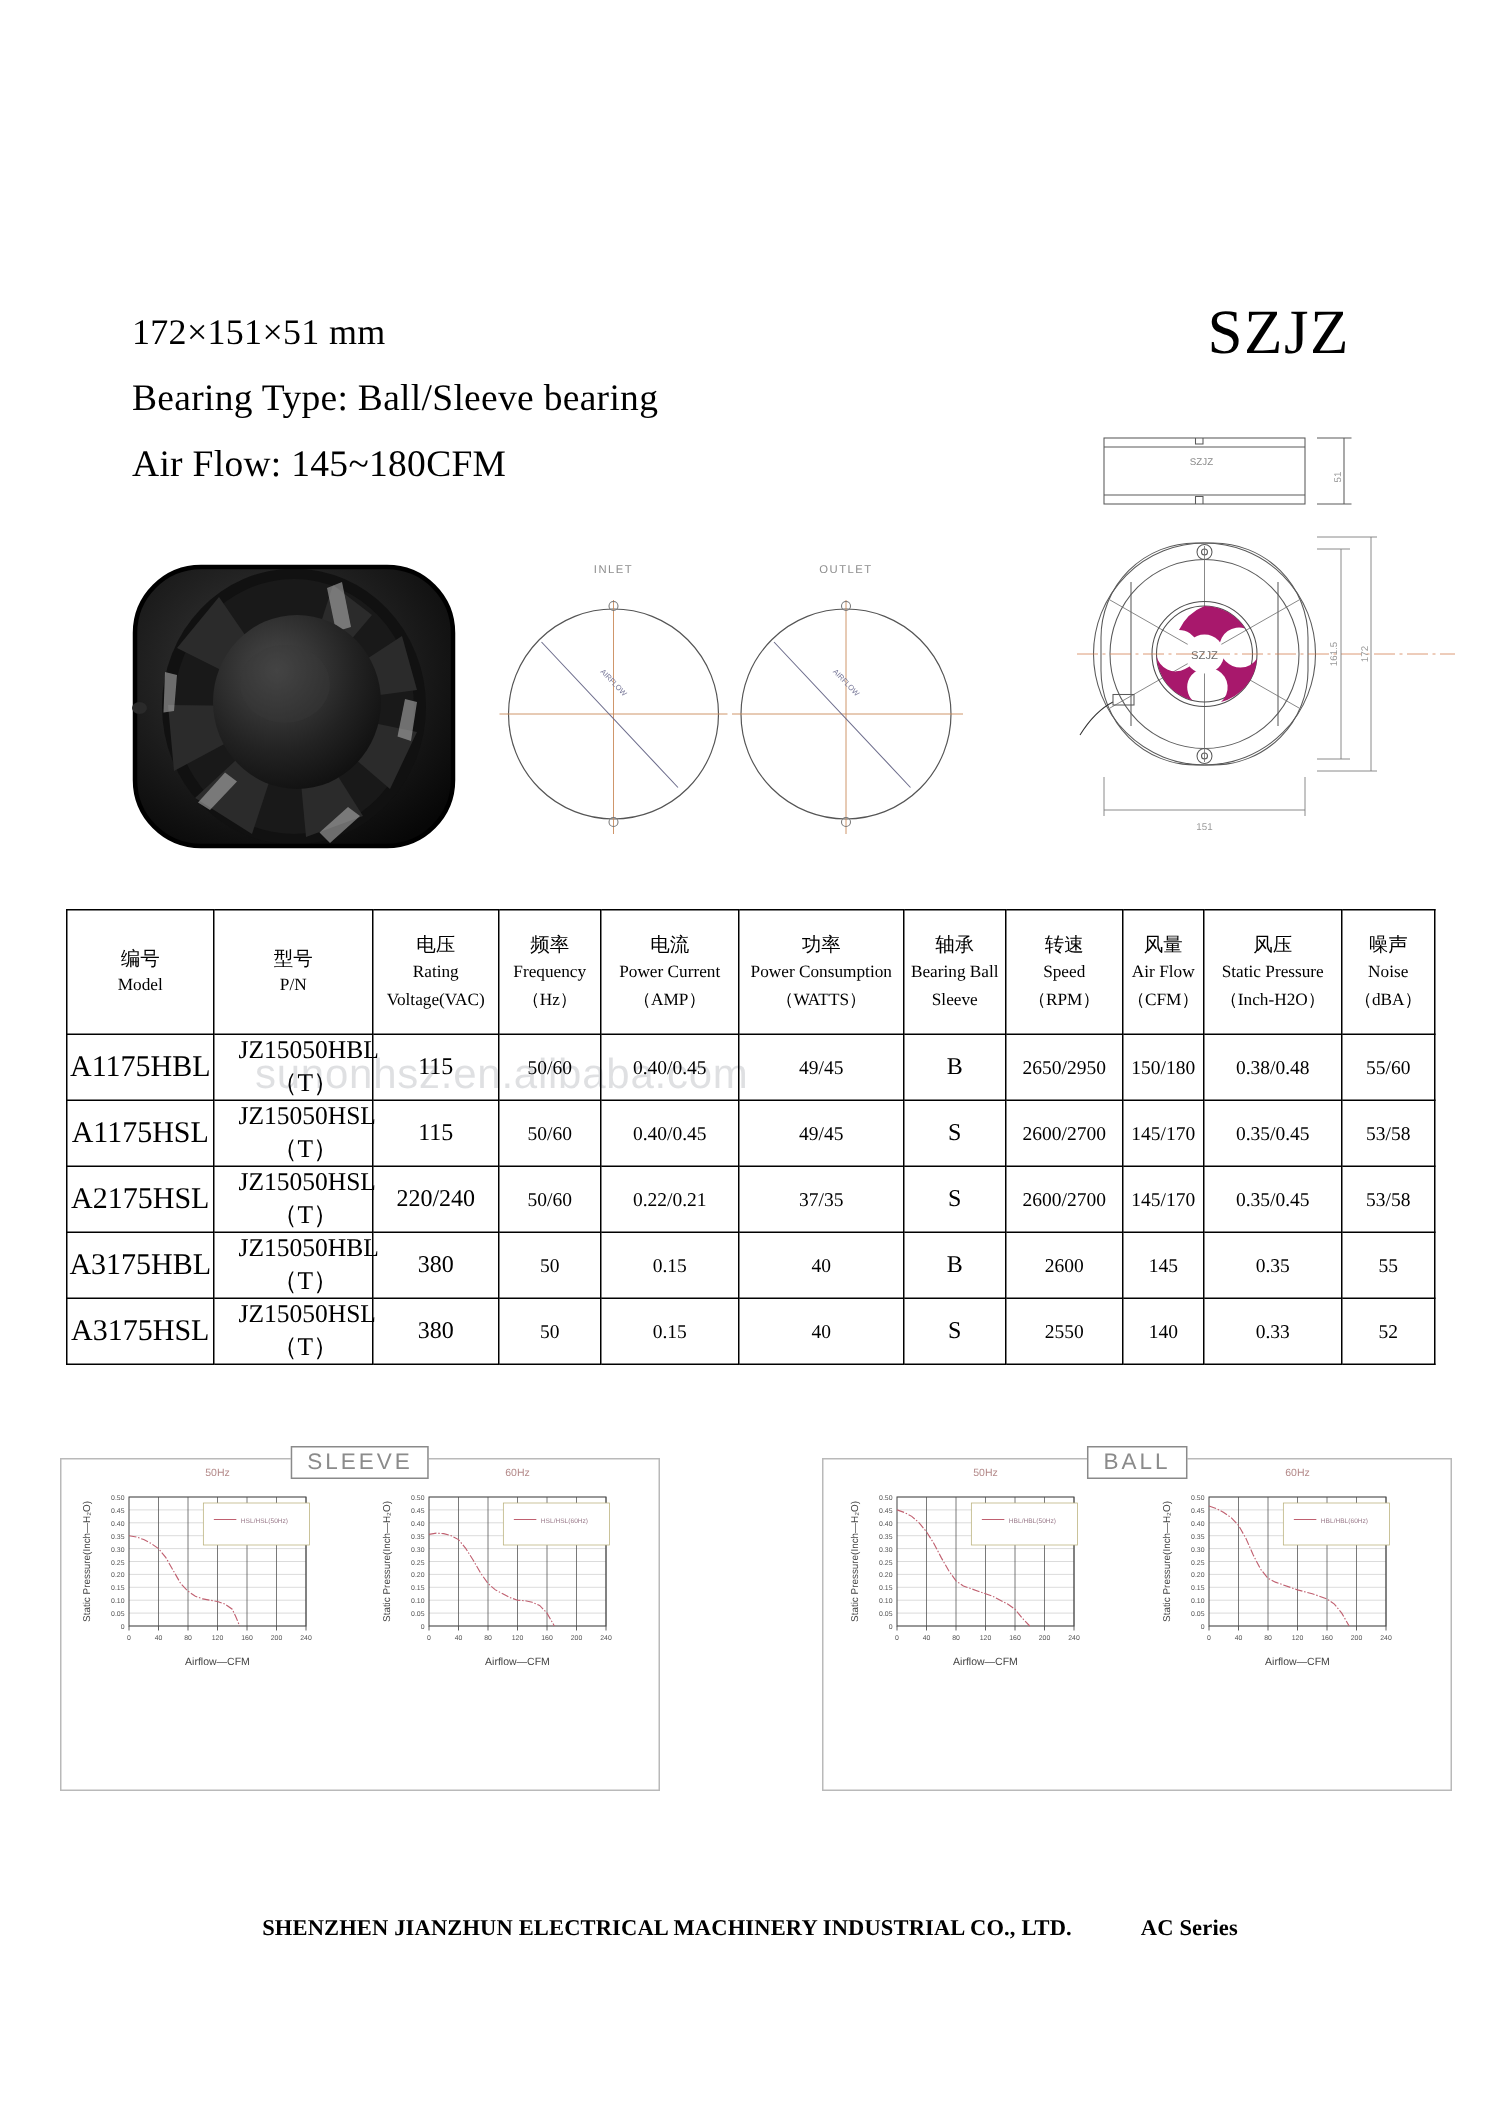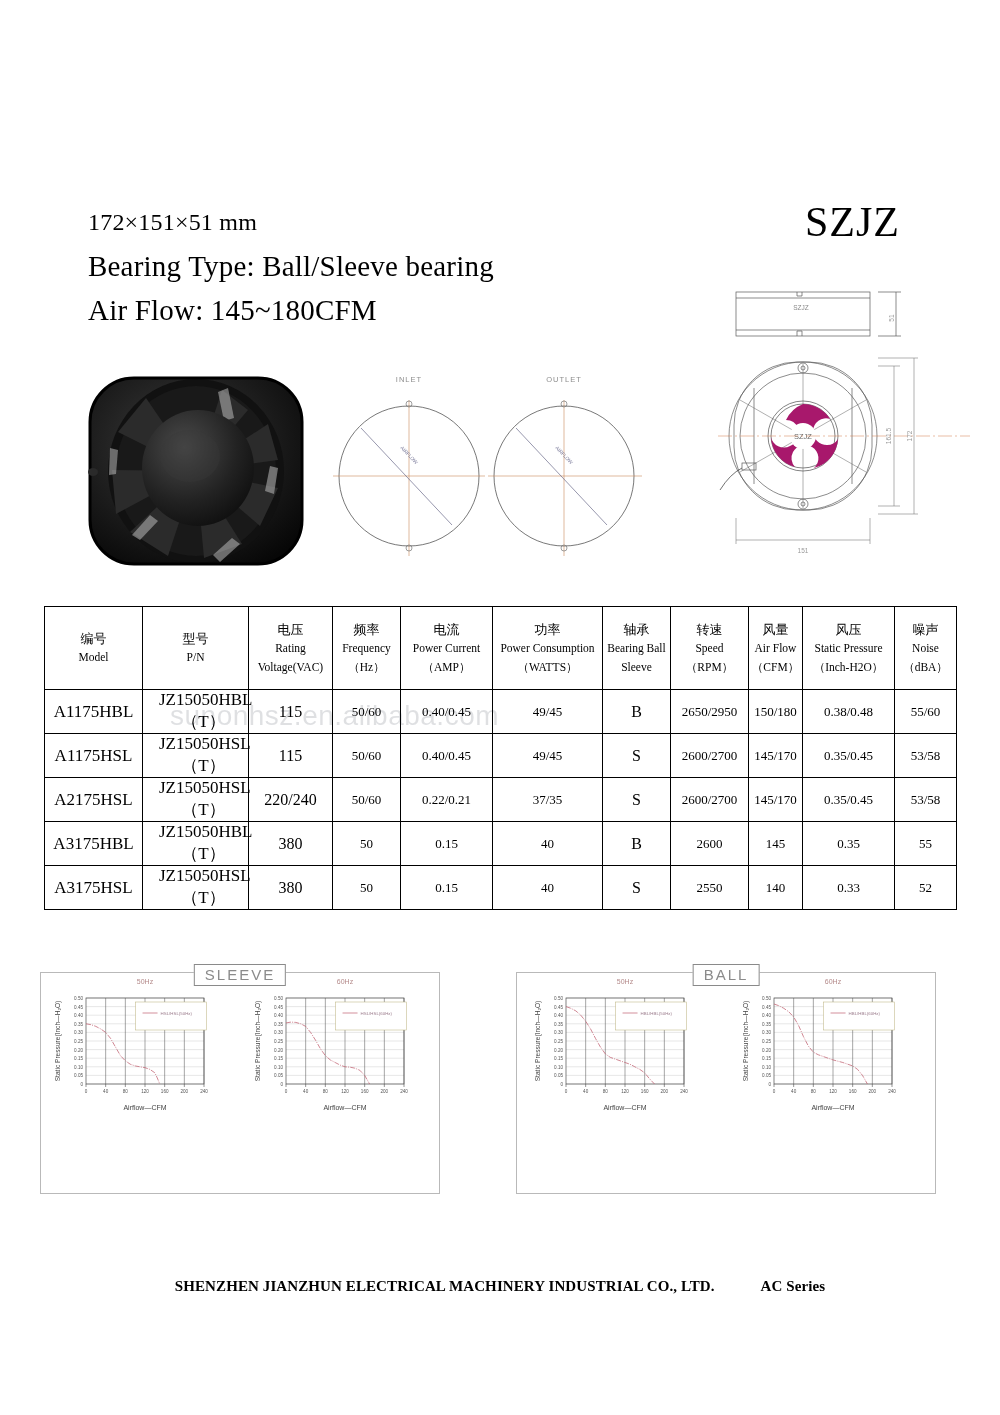--- a/index.html
+++ b/index.html
@@ -4,21 +4,21 @@
 <style>
   html,body{margin:0;padding:0;}
   body{
     width:1000px;height:1415px;position:relative;background:#ffffff;
     font-family:"Liberation Serif", serif;color:#000;overflow:hidden;
   }
   .page{position:absolute;inset:0;}
 
   
   .hdr{position:absolute;left:88px;top:200px;width:620px;}
-  .hdr div{font-size:29px;line-height:44px;letter-spacing:.2px;white-space:nowrap;}
+  .hdr div{font-size:25px;line-height:44px;letter-spacing:.2px;white-space:nowrap;}
   .hdr .l1{font-size:24px;}
   .brand{
     position:absolute;right:100px;top:198px;font-size:42px;letter-spacing:1px;
     font-family:"Liberation Serif", serif;
   }
 
   
   .photo{position:absolute;left:72px;top:362px;width:248px;height:218px;}
   .photo svg{display:block;}
 
@@ -39,33 +39,33 @@
     border:1px solid #000;text-align:center;vertical-align:middle;
     font-family:"Liberation Serif", serif;padding:0;
   }
   .spectable thead th{height:82px;font-weight:normal;}
   .spectable thead .cn{font-size:13px;line-height:19px;display:block;}
   .spectable thead .en{font-size:11.5px;line-height:19px;display:block;}
   .spectable thead .u{font-size:11.5px;line-height:19px;display:block;text-align:center;}
   .spectable tbody td{height:32px;font-size:16px;}
   .spectable tbody td.pn{font-size:17px;padding-left:16px;}
   .spectable tbody td.sm{font-size:13px;}
-  .spectable tbody td.model{font-size:17px;}
+  .spectable tbody td.model{font-size:20px;}
 
   
   .watermark{
     position:absolute;left:170px;top:700px;width:520px;
     font-size:28px;color:#0f172a;opacity:.13;letter-spacing:.5px;
     font-family:"Liberation Sans", sans-serif;pointer-events:none;white-space:nowrap;
   }
 
   
   .panel{position:absolute;top:964px;height:230px;}
   .panel.sleeve{left:40px;width:400px;}
-  .panel.ball{left:516px;width:420px;}
+  .panel.ball{left:548px;width:420px;}
   .panel-box{
     position:absolute;left:0;top:8px;right:0;bottom:0;
     border:1px solid #b9b9b9;background:#fff;
   }
   .panel-title{
     position:absolute;top:0px;left:50%;transform:translateX(-50%);
     border:1px solid #8a8a8a;background:#fff;padding:1px 10px 2px;
     font-family:"Liberation Sans", sans-serif;font-size:15px;letter-spacing:2px;
     color:#8b8b8b;z-index:3;
   }

